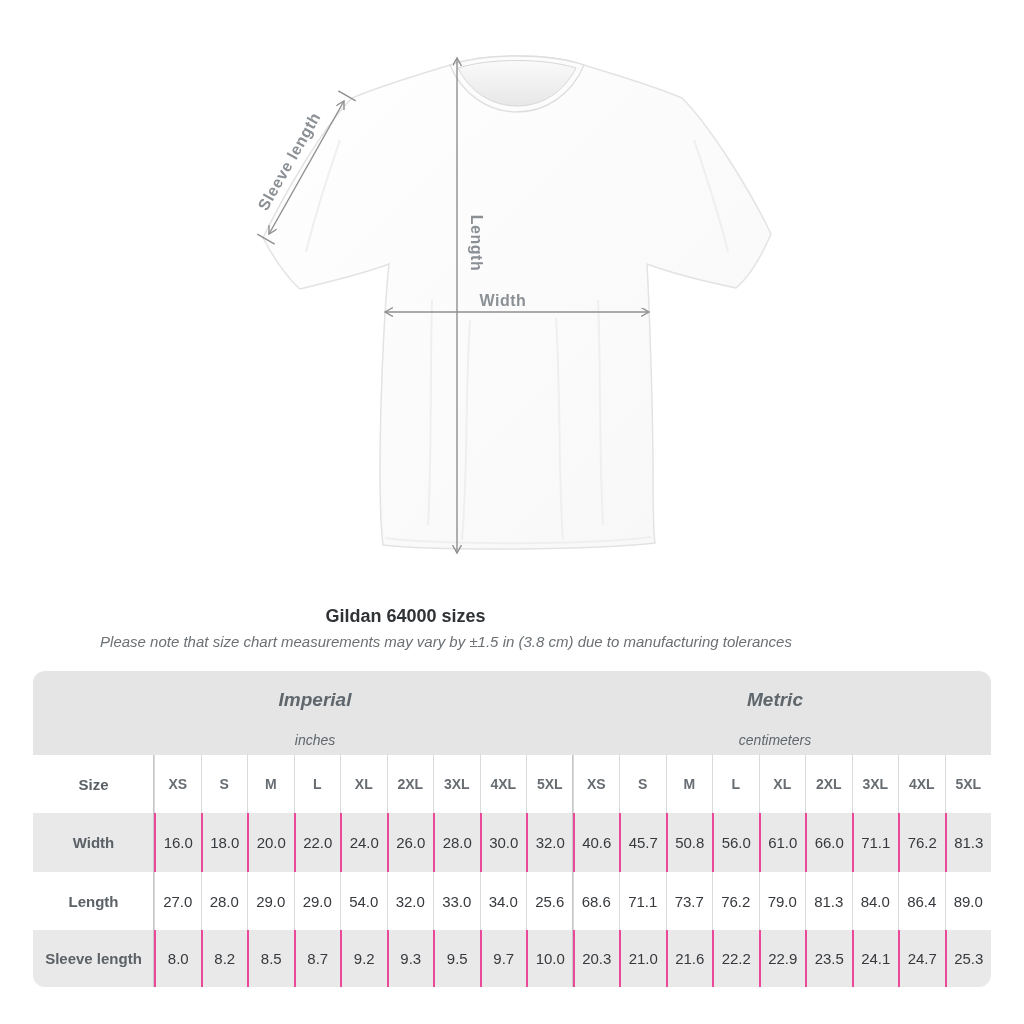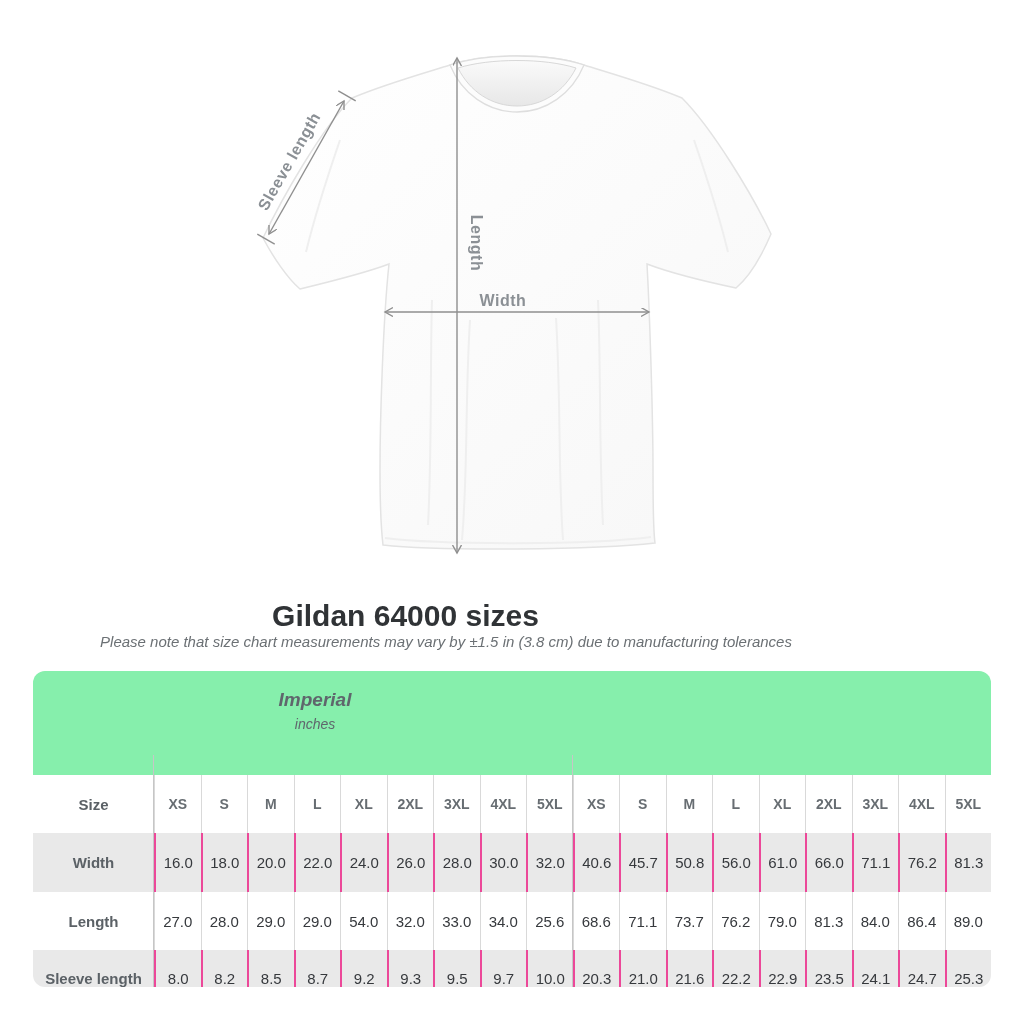--- a/index.html
+++ b/index.html
@@ -7,37 +7,37 @@
     width:1024px;height:1024px;position:relative;background:#ffffff;
     font-family:"Liberation Sans","DejaVu Sans",sans-serif;
     overflow:hidden;
   }
   
   #diagram{position:absolute;left:0;top:0;width:1024px;height:600px;}
   .dim-label{font-family:"Liberation Sans","DejaVu Sans",sans-serif;font-size:16px;font-weight:bold;letter-spacing:.5px;}
   
   .page-title{
     position:absolute;top:602px;left:0;width:811px;text-align:center;
-    font-size:30px;font-weight:bold;color:#303336;line-height:28px;
+    font-size:18px;font-weight:bold;color:#303336;line-height:28px;
   }
   .page-subtitle{
     position:absolute;top:633px;left:0;width:892px;text-align:center;
     font-size:15px;font-style:italic;color:#6b7074;line-height:18px;
   }
   
   .size-table{
     position:absolute;left:33px;top:671px;width:958px;height:316px;
     border-radius:12px;overflow:hidden;background:#ffffff;
   }
-  .unit-band{position:relative;height:104px;background:#86efac;}
+  .unit-band{position:relative;height:84px;background:#e5e5e5;}
   .unit-group{position:absolute;top:0;padding-top:18px;transform:translateX(-50%);text-align:center;color:#5f666c;}
   .unit-group.imperial{left:282px;}
   .unit-group.metric{left:742px;}
   .unit-label{font-size:19px;font-weight:bold;font-style:italic;line-height:22px;}
-  .unit-sub{font-size:14px;font-style:italic;line-height:18px;margin-top:4px;}
+  .unit-sub{font-size:14px;font-style:italic;line-height:18px;margin-top:20px;}
   .trow{display:grid;grid-template-columns:121px repeat(18,1fr);text-align:right;}
   .r0{height:58px}.r1{height:59px}.r2{height:58px}.r3{height:57px}
   .trow.white{background:#ffffff;}
   .trow.gray{background:#e9e9e9;}
   .cell{display:flex;align-items:center;justify-content:center;font-size:15px;color:#36393d;}
   .trow.white .cell:not(:first-child){border-left:1px solid #d9d9d9;}
   .trow.gray  .cell:not(:first-child){border-left:2px solid #ec4899;}
   .cell.shead{font-weight:bold;font-size:14px;color:#676d72;}
   .cell.rlabel{font-weight:bold;font-size:15px;color:#5b6166;}
   .vline{position:absolute;top:84px;height:232px;width:1px;background:#c6c6c6;}
@@ -117,20 +117,24 @@
 </svg>
 
 <div class="page-title">Gildan 64000 sizes</div>
 <div class="page-subtitle">Please note that size chart measurements may vary by ±1.5 in (3.8 cm) due to manufacturing tolerances</div>
 
 <div class="size-table">
   <div class="unit-band">
     <div class="unit-group imperial">
       <div class="unit-label">Imperial</div>
       <div class="unit-sub">inches</div>
+    </div>
+    <div class="unit-group metric">
+      <div class="unit-label">Metric</div>
+      <div class="unit-sub">centimeters</div>
     </div>
   </div>
   <div id="grid">
       <div class="trow white r0">
         <div class="cell rlabel">Size</div>
         <div class="cell shead">XS</div>
         <div class="cell shead">S</div>
         <div class="cell shead">M</div>
         <div class="cell shead">L</div>
         <div class="cell shead">XL</div>

